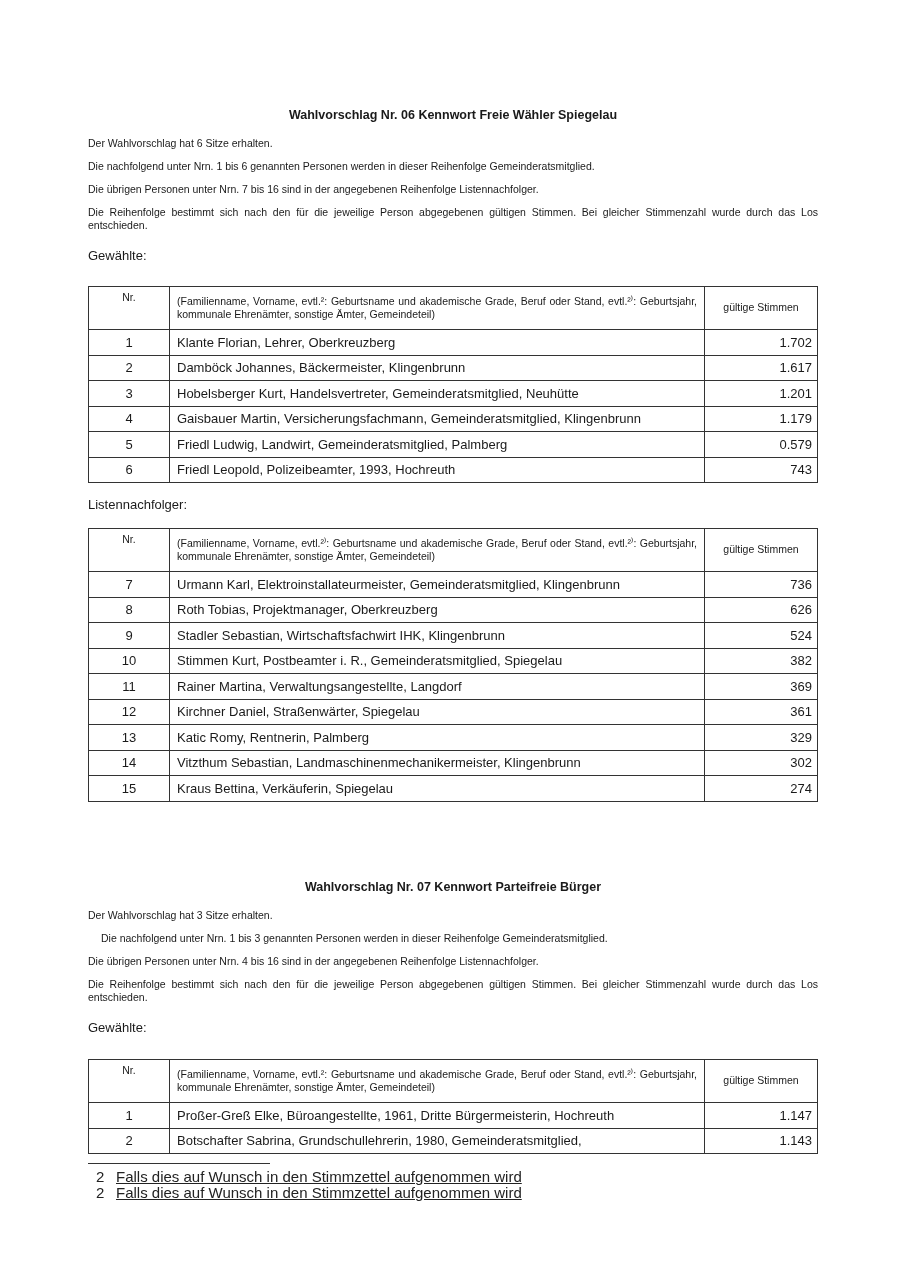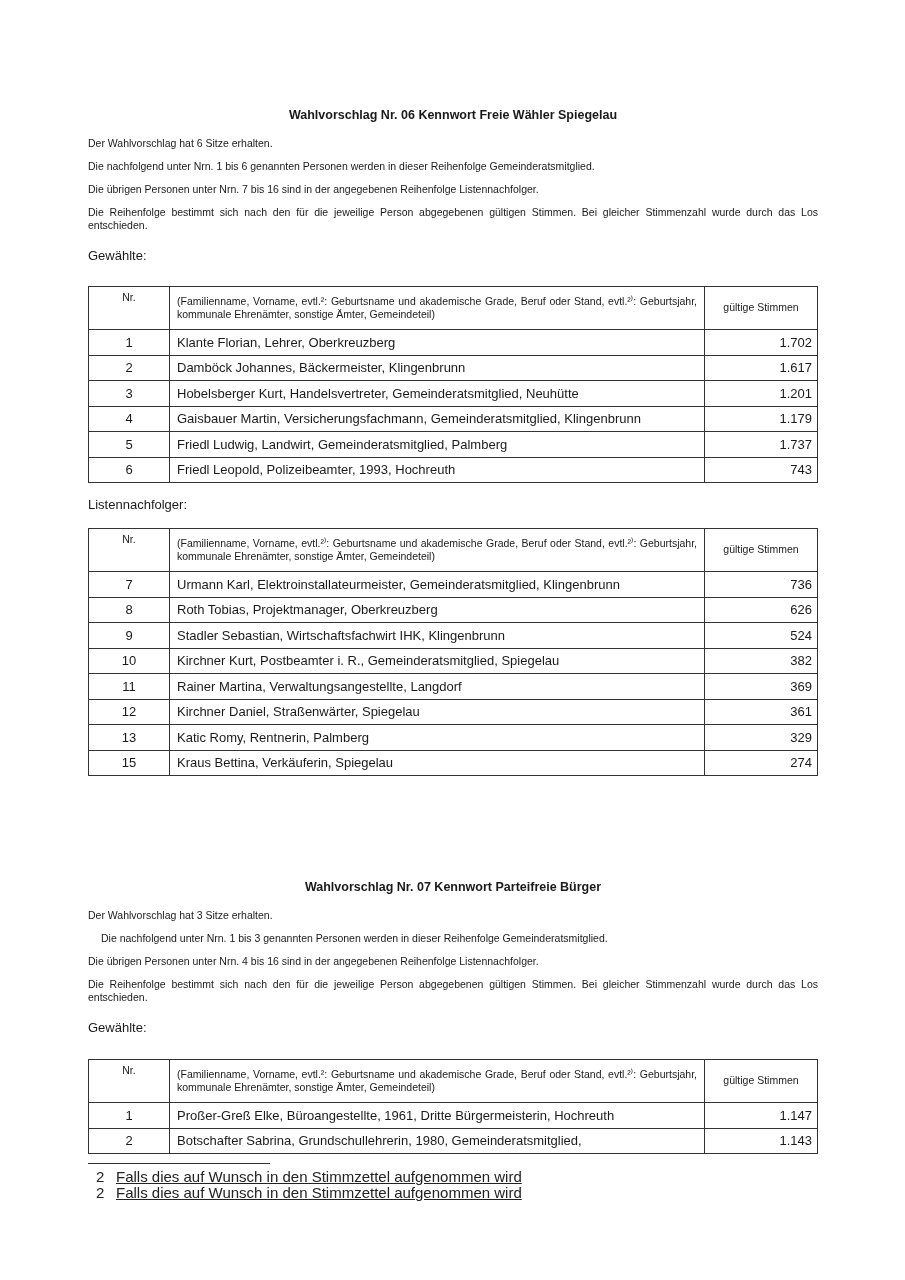--- a/index.html
+++ b/index.html
@@ -58,21 +58,21 @@
           <td class="st">1.201</td>
         </tr>
     <tr>
           <td class="nr">4</td>
           <td>Gaisbauer Martin, Versicherungsfachmann, Gemeinderatsmitglied, Klingenbrunn</td>
           <td class="st">1.179</td>
         </tr>
     <tr>
           <td class="nr">5</td>
           <td>Friedl Ludwig, Landwirt, Gemeinderatsmitglied, Palmberg</td>
-          <td class="st">1.737</td>
+          <td class="st">0.579</td>
         </tr>
     <tr>
           <td class="nr">6</td>
           <td>Friedl Leopold, Polizeibeamter, 1993, Hochreuth</td>
           <td class="st">743</td>
         </tr>
   </tbody>
     </table>
 </div>
 
@@ -98,37 +98,42 @@
           <td>Roth Tobias, Projektmanager, Oberkreuzberg</td>
           <td class="st">626</td>
         </tr>
     <tr>
           <td class="nr">9</td>
           <td>Stadler Sebastian, Wirtschaftsfachwirt IHK, Klingenbrunn</td>
           <td class="st">524</td>
         </tr>
     <tr>
           <td class="nr">10</td>
-          <td>Kirchner Kurt, Postbeamter i. R., Gemeinderatsmitglied, Spiegelau</td>
+          <td>Stimmen Kurt, Postbeamter i. R., Gemeinderatsmitglied, Spiegelau</td>
           <td class="st">382</td>
         </tr>
     <tr>
           <td class="nr">11</td>
           <td>Rainer Martina, Verwaltungsangestellte, Langdorf</td>
           <td class="st">369</td>
         </tr>
     <tr>
           <td class="nr">12</td>
           <td>Kirchner Daniel, Straßenwärter, Spiegelau</td>
           <td class="st">361</td>
         </tr>
     <tr>
           <td class="nr">13</td>
           <td>Katic Romy, Rentnerin, Palmberg</td>
           <td class="st">329</td>
+        </tr>
+    <tr>
+          <td class="nr">14</td>
+          <td>Vitzthum Sebastian, Landmaschinenmechanikermeister, Klingenbrunn</td>
+          <td class="st">302</td>
         </tr>
     <tr>
           <td class="nr">15</td>
           <td>Kraus Bettina, Verkäuferin, Spiegelau</td>
           <td class="st">274</td>
         </tr>
   </tbody>
     </table>
 </div>
 

